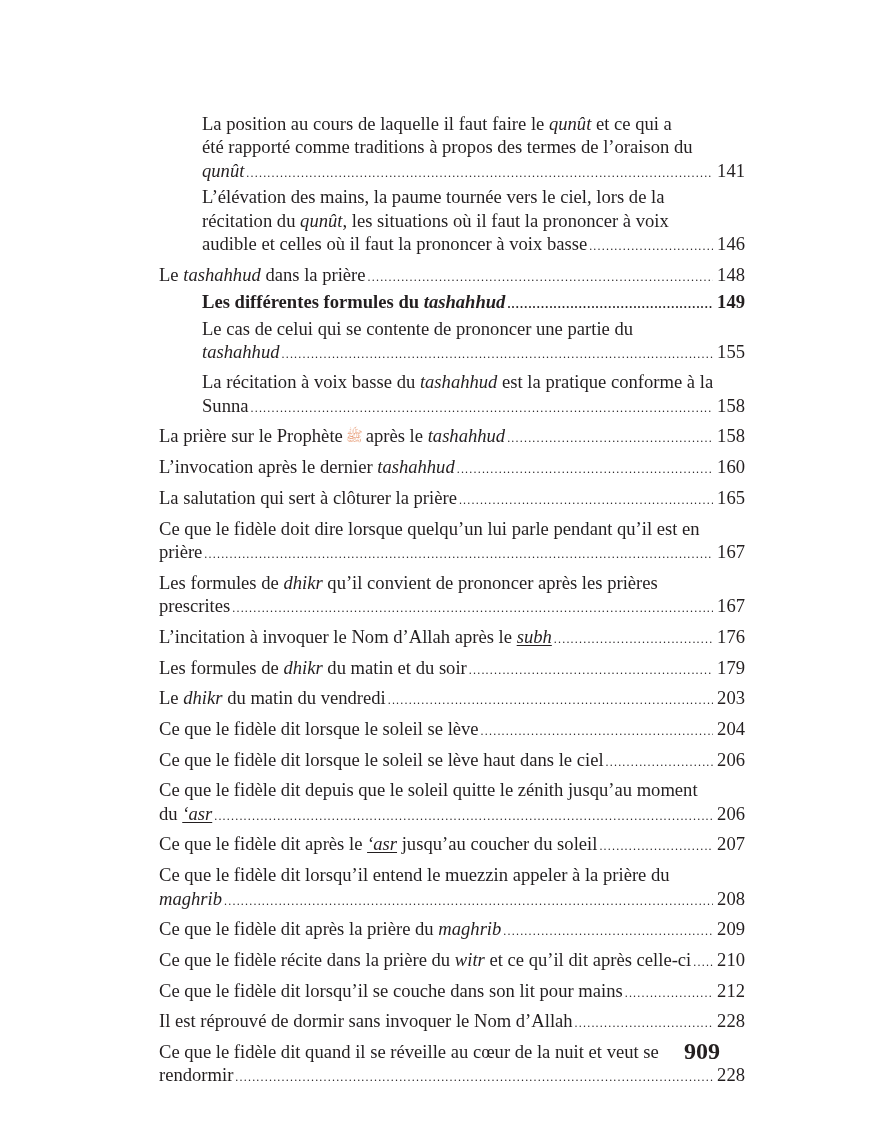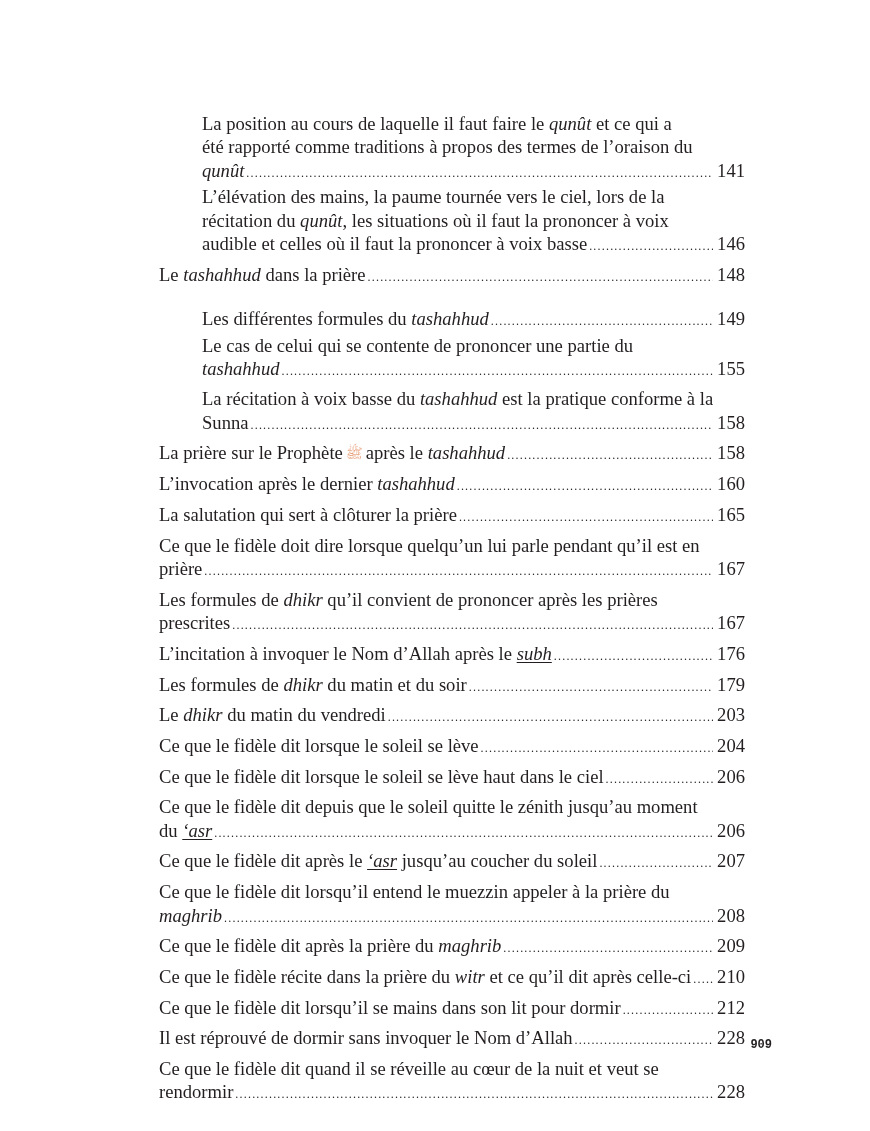--- a/index.html
+++ b/index.html
@@ -13,22 +13,22 @@
   .line { display: flex; align-items: baseline; white-space: nowrap; }
   .line .txt { flex: 0 0 auto; }
   .line .dots { flex: 1 1 auto; overflow: hidden; white-space: nowrap; margin: 0 4px 0 2px;
                 letter-spacing: 1.2px; font-size: 12px; }
   .line .dots::before { content: "........................................................................................................................................................................................................................................"; }
   .line .page { flex: 0 0 auto; text-align: right; }
   .pre { white-space: nowrap; display: block; }
   i { font-style: italic; }
   .ul { text-decoration: underline; text-underline-offset: 2px; text-decoration-thickness: 1px; }
   .saw { color: #e8a07c; font-size: 14px; vertical-align: 1px; padding: 0 3px; }
-  .folio { position: absolute; left: 772px; top: 1038px; transform: translateX(-100%);
-           font-weight: bold; font-size: 12px; font-family: Liberation Mono, monospace; }
+  .folio { position: absolute; left: 720px; top: 1038px; transform: translateX(-100%);
+           font-weight: bold; font-size: 24px; }
 </style>
 </head>
 <body>
 
 <div class="toc" id="toc">
     <div class="entry sub first" style="margin-top: 0px;">
       <div class="pre"><span class="txt"><span>La position au cours de laquelle il faut faire le </span><i>qunût</i><span> et ce qui a</span></span></div>
       <div class="pre"><span class="txt"><span>été rapporté comme traditions à propos des termes de l’oraison du</span></span></div>
       <div class="line">
         <span class="txt"><i>qunût</i></span>
@@ -45,21 +45,21 @@
         <span class="page">146</span>
       </div>
     </div>
     <div class="entry main">
       <div class="line">
         <span class="txt"><span>Le </span><i>tashahhud</i><span> dans la prière </span></span>
         <span class="dots"></span>
         <span class="page">148</span>
       </div>
     </div>
-    <div class="entry sub" style="margin-top: 18px;">
+    <div class="entry sub" style="margin-top: 1px; font-weight: bold;">
       <div class="line">
         <span class="txt"><span>Les différentes formules du </span><i>tashahhud</i><span>  </span></span>
         <span class="dots"></span>
         <span class="page">149</span>
       </div>
     </div>
     <div class="entry sub" style="margin-top: 0px;">
       <div class="pre"><span class="txt"><span>Le cas de celui qui se contente de prononcer une partie du</span></span></div>
       <div class="line">
         <span class="txt"><i>tashahhud</i></span>
@@ -179,21 +179,21 @@
     </div>
     <div class="entry main">
       <div class="line">
         <span class="txt"><span>Ce que le fidèle récite dans la prière du </span><i>witr</i><span> et ce qu’il dit après celle-ci</span></span>
         <span class="dots"></span>
         <span class="page">210</span>
       </div>
     </div>
     <div class="entry main">
       <div class="line">
-        <span class="txt"><span>Ce que le fidèle dit lorsqu’il se mains dans son lit pour dormir</span></span>
+        <span class="txt"><span>Ce que le fidèle dit lorsqu’il se couche dans son lit pour mains</span></span>
         <span class="dots"></span>
         <span class="page">212</span>
       </div>
     </div>
     <div class="entry main">
       <div class="line">
         <span class="txt"><span>Il est réprouvé de dormir sans invoquer le Nom d’Allah </span></span>
         <span class="dots"></span>
         <span class="page">228</span>
       </div>

